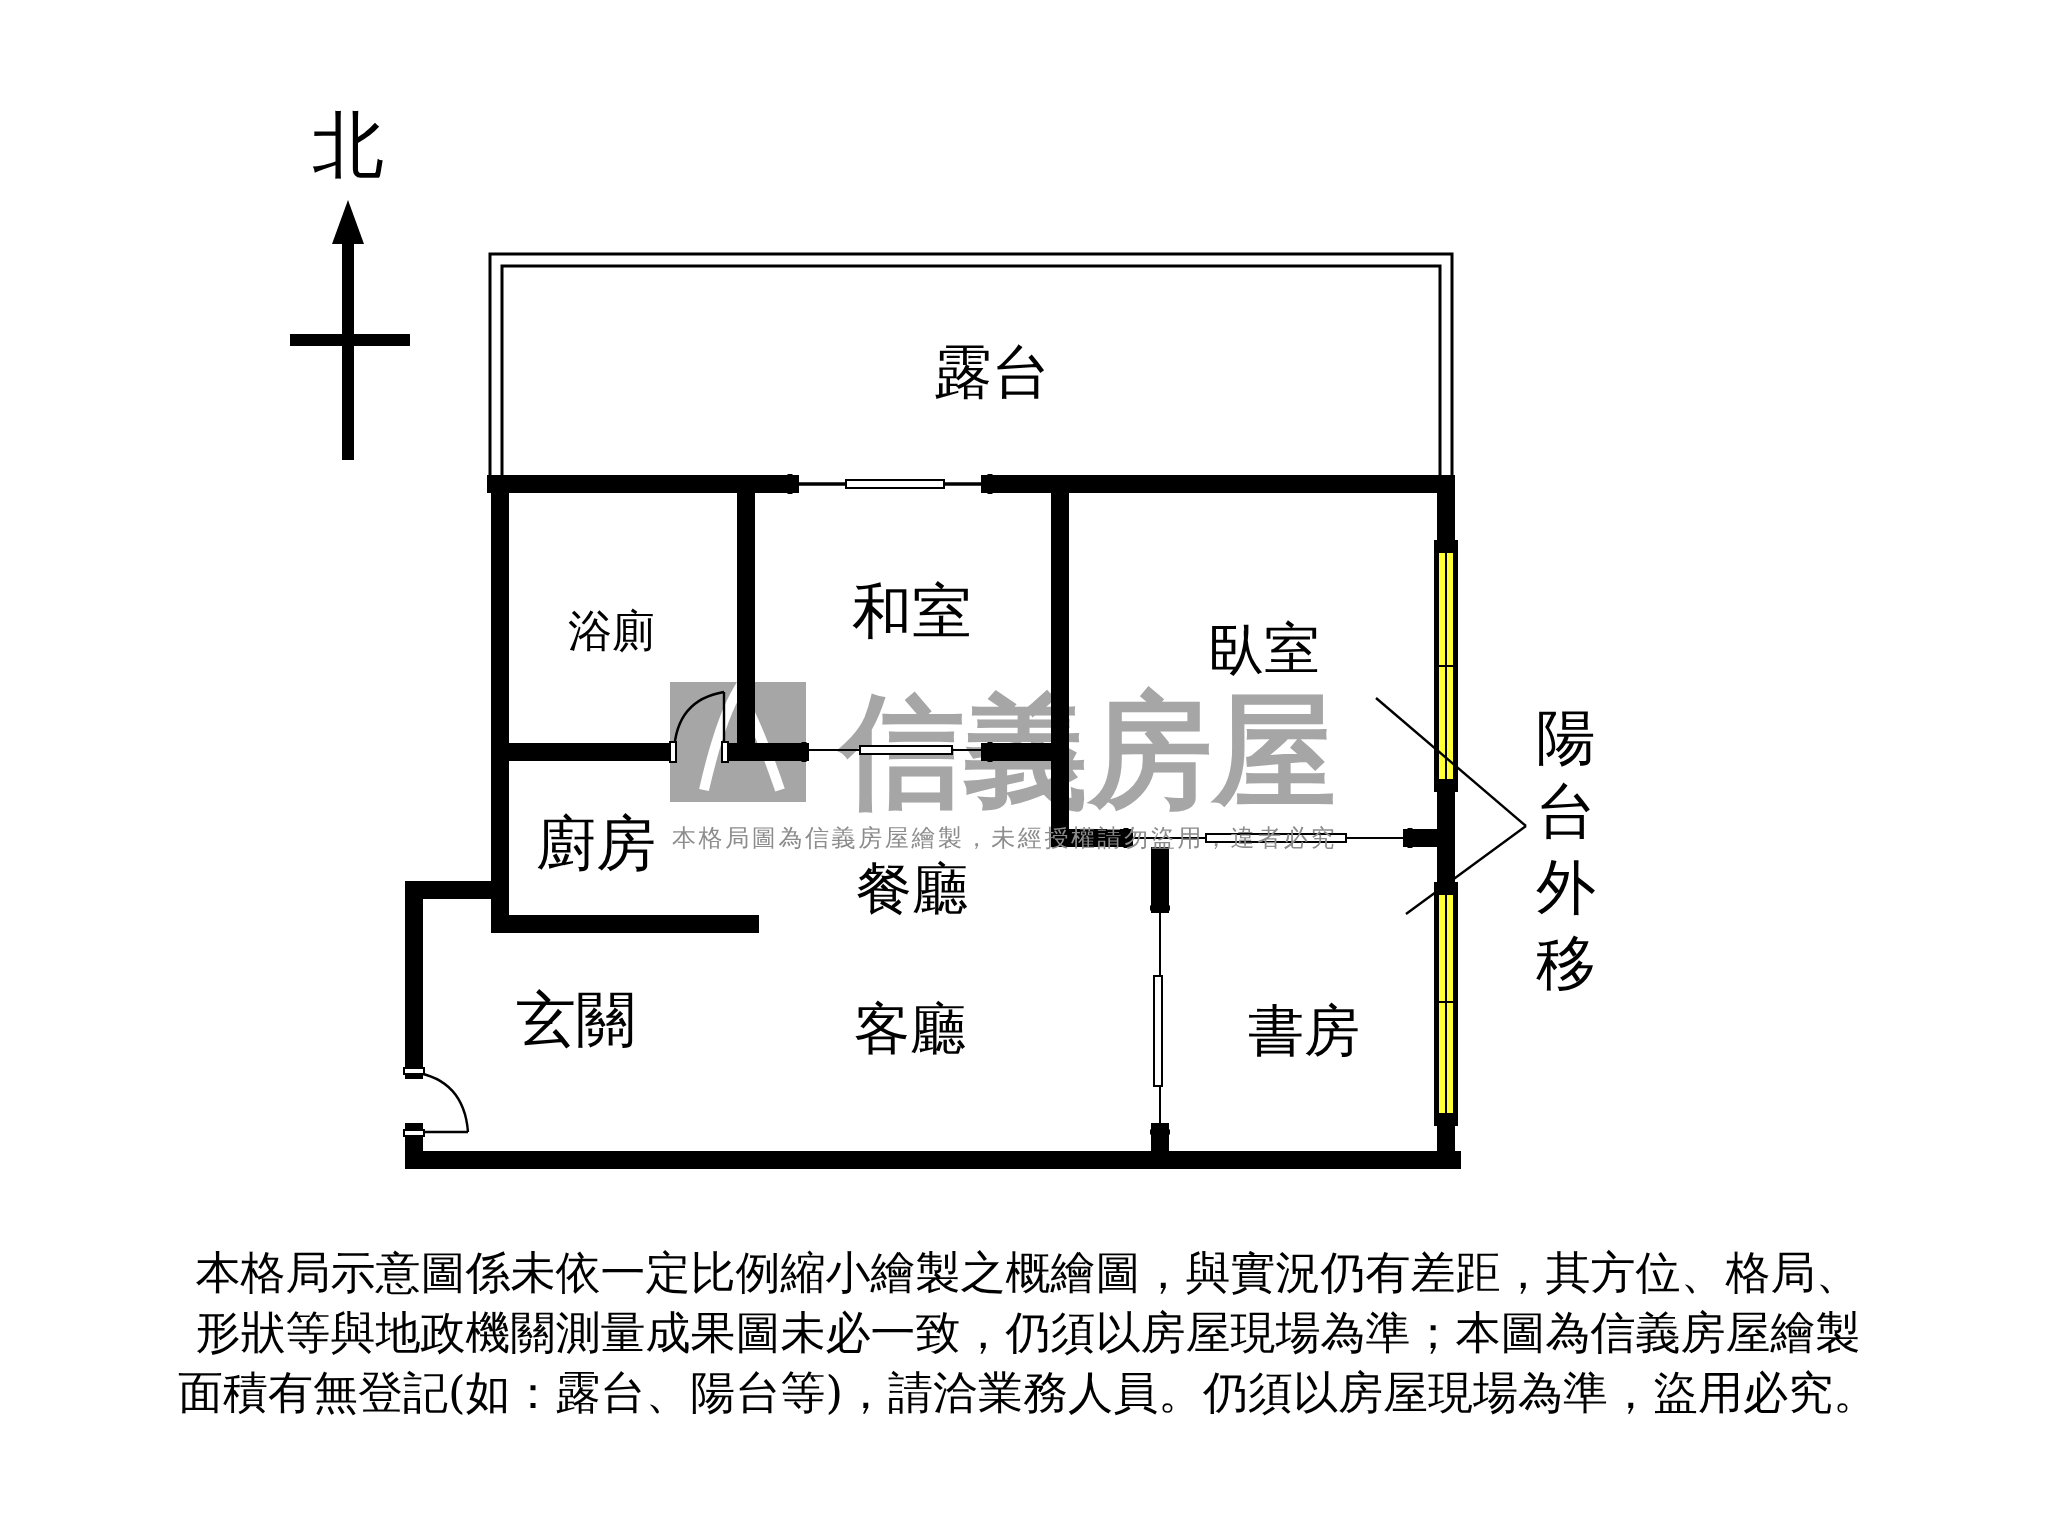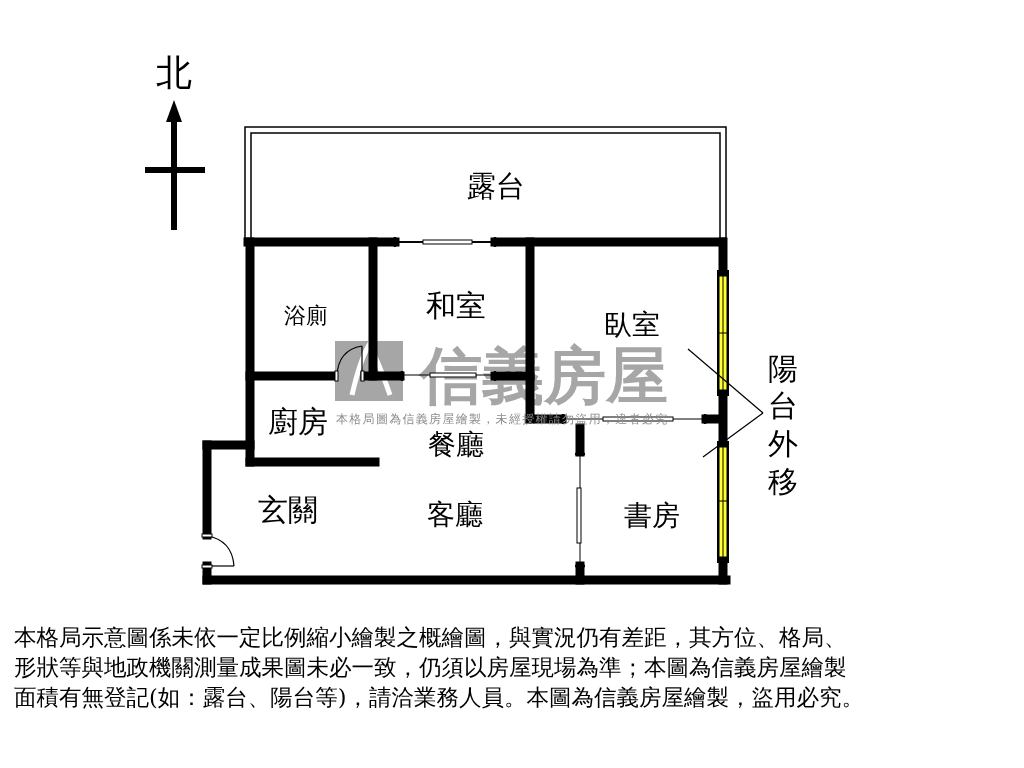--- a/index.html
+++ b/index.html
@@ -5,21 +5,21 @@
   html, body { margin:0; padding:0; background:#ffffff; }
   body { width:1024px; height:768px; position:relative; overflow:hidden;
          font-family: "DejaVu Serif", "Liberation Serif", serif; }
   #plan { position:absolute; left:0; top:0; width:1024px; height:600px; }
   .room-label { font-family:"DejaVu Serif","Liberation Serif",serif; fill:#000; }
   .watermark-big { font-family:"DejaVu Sans","Liberation Sans",sans-serif; fill:#a6a6a6; font-weight:bold; }
   .watermark-small { font-family:"DejaVu Sans","Liberation Sans",sans-serif; fill:#8c8c8c; }
   .disclaimer { position:absolute; left:14px; top:622px; width:1000px;
                 font-family:"DejaVu Serif","Liberation Serif",serif;
                 font-size:22.5px; line-height:30px; color:#000; letter-spacing:0px; }
-  .disclaimer div { white-space:nowrap; }
+  .disclaimer div { white-space:nowrap;text-align:center; }
 </style>
 </head>
 <body>
 
 <svg id="plan" viewBox="0 0 1024 600" xmlns="http://www.w3.org/2000/svg">
 
   <g>
     <text class="room-label" x="174" y="85" font-size="36" text-anchor="middle">北</text>
     <polygon points="174,100 166,122 182,122" fill="#000"></polygon>
     <line x1="174" y1="118" x2="174" y2="230" stroke="#000" stroke-width="6"></line>
@@ -147,14 +147,14 @@
     <text class="room-label" x="783" y="379" font-size="30" text-anchor="middle">陽</text>
     <text class="room-label" x="783" y="416" font-size="30" text-anchor="middle">台</text>
     <text class="room-label" x="783" y="454" font-size="30" text-anchor="middle">外</text>
     <text class="room-label" x="783" y="492" font-size="30" text-anchor="middle">移</text>
   </g>
 </svg>
 
 <div class="disclaimer">
   <div>本格局示意圖係未依一定比例縮小繪製之概繪圖，與實況仍有差距，其方位、格局、</div>
   <div>形狀等與地政機關測量成果圖未必一致，仍須以房屋現場為準；本圖為信義房屋繪製</div>
-  <div>面積有無登記(如：露台、陽台等)，請洽業務人員。本圖為信義房屋繪製，盜用必究。</div>
+  <div>面積有無登記(如：露台、陽台等)，請洽業務人員。仍須以房屋現場為準，盜用必究。</div>
 </div>
 
 </body></html>

